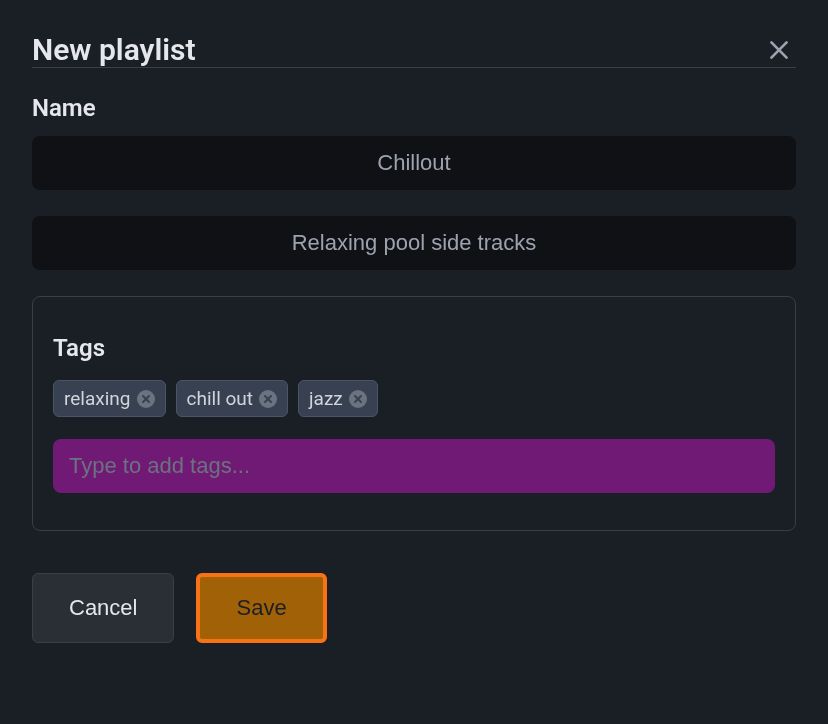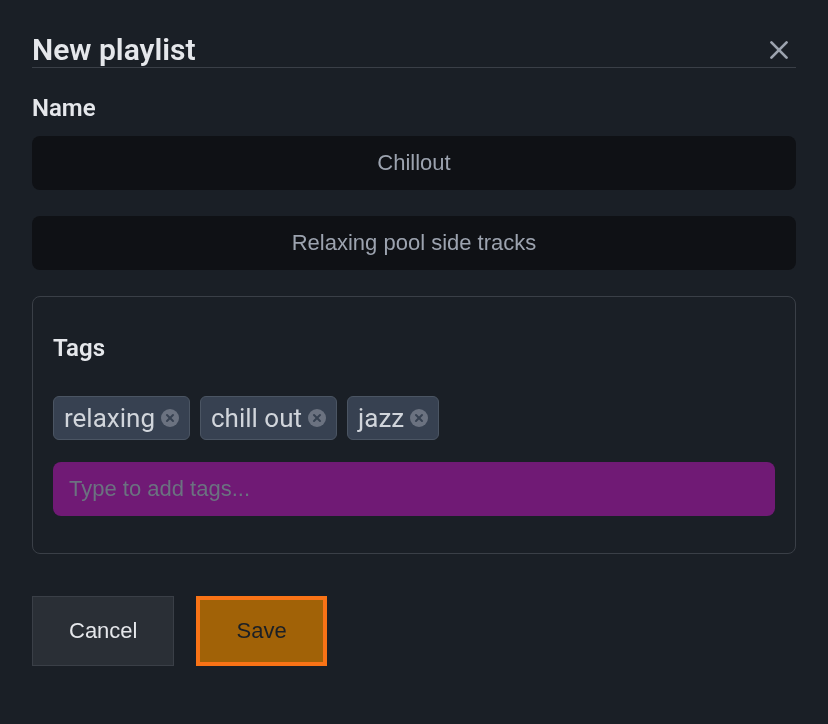--- a/index.html
+++ b/index.html
@@ -81,23 +81,22 @@
       margin-bottom: 22px;
     }
     .tag {
       background: #374151;
       border: 1px solid #4b5563;
       border-radius: 6px;
       padding: 6px 10px;
       display: flex;
       align-items: center;
       gap: 6px;
-      font-size: 26px;
+      font-size: 19px;
       color: #d1d5db;
-      margin-top: 16px;
     }
     .tag-remove {
       background: #6b7280;
       border: none;
       border-radius: 50%;
       width: 18px;
       height: 18px;
       display: flex;
       align-items: center;
       justify-content: center;
@@ -125,21 +124,21 @@
     }
     .actions {
       margin-top: 42px;
       display: flex;
       gap: 22px;
     }
     .btn {
       padding: 18px 36px;
       font-size: 22px;
       font-weight: 500;
-      border-radius: 0;
+      border-radius: 6px;
       cursor: pointer;
       border: 1px solid #3a3f47;
     }
     .btn-cancel {
       background: #2a2f36;
       color: #e5e7eb;
     }
     .btn-save {
       background: #a16207;
       color: #1a1f26;

